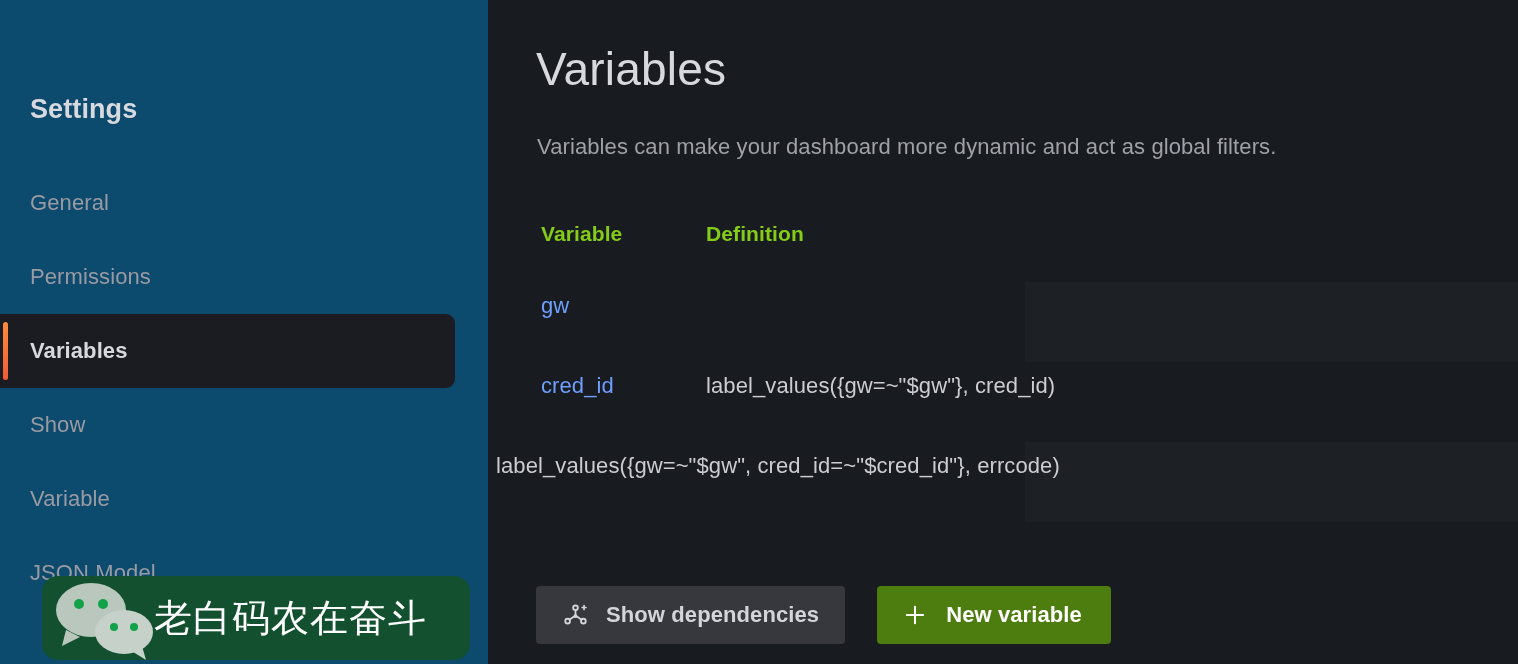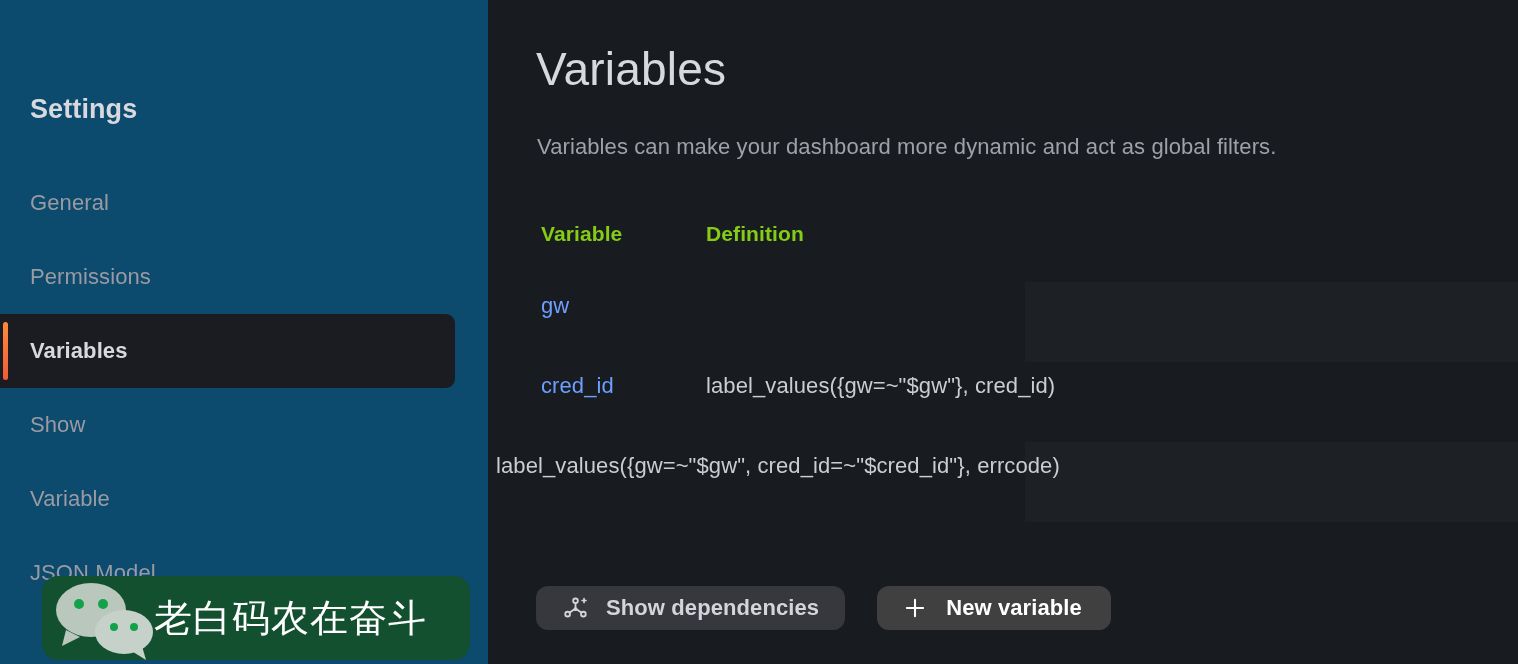--- a/index.html
+++ b/index.html
@@ -176,40 +176,40 @@
     position: absolute;
     left: 48px;
     top: 586px;
     display: flex;
     align-items: center;
     gap: 32px;
   }
   .btn {
     display: flex;
     align-items: center;
-    height: 44px;
-    border-radius: 12px;
+    height: 58px;
+    border-radius: 4px;
     box-sizing: border-box;
     cursor: pointer;
     user-select: none;
     text-align: center;
   }
   .btn-secondary {
     background: #36383e;
     padding: 0 26px 0 26px;
     gap: 17px;
   }
   .btn-secondary .btn-label {
     font-size: 22px;
     color: #d4d5da;
     font-weight: bold;
     letter-spacing: 0.1px;
   }
   .btn-primary {
-    background: #404040;
+    background: #4d7c0f;
     padding: 0 29px 0 25px;
     gap: 18px;
   }
   .btn-primary .btn-label {
     font-size: 22px;
     color: #ffffff;
     font-weight: bold;
     letter-spacing: 0.1px;
   }
   .icon {

